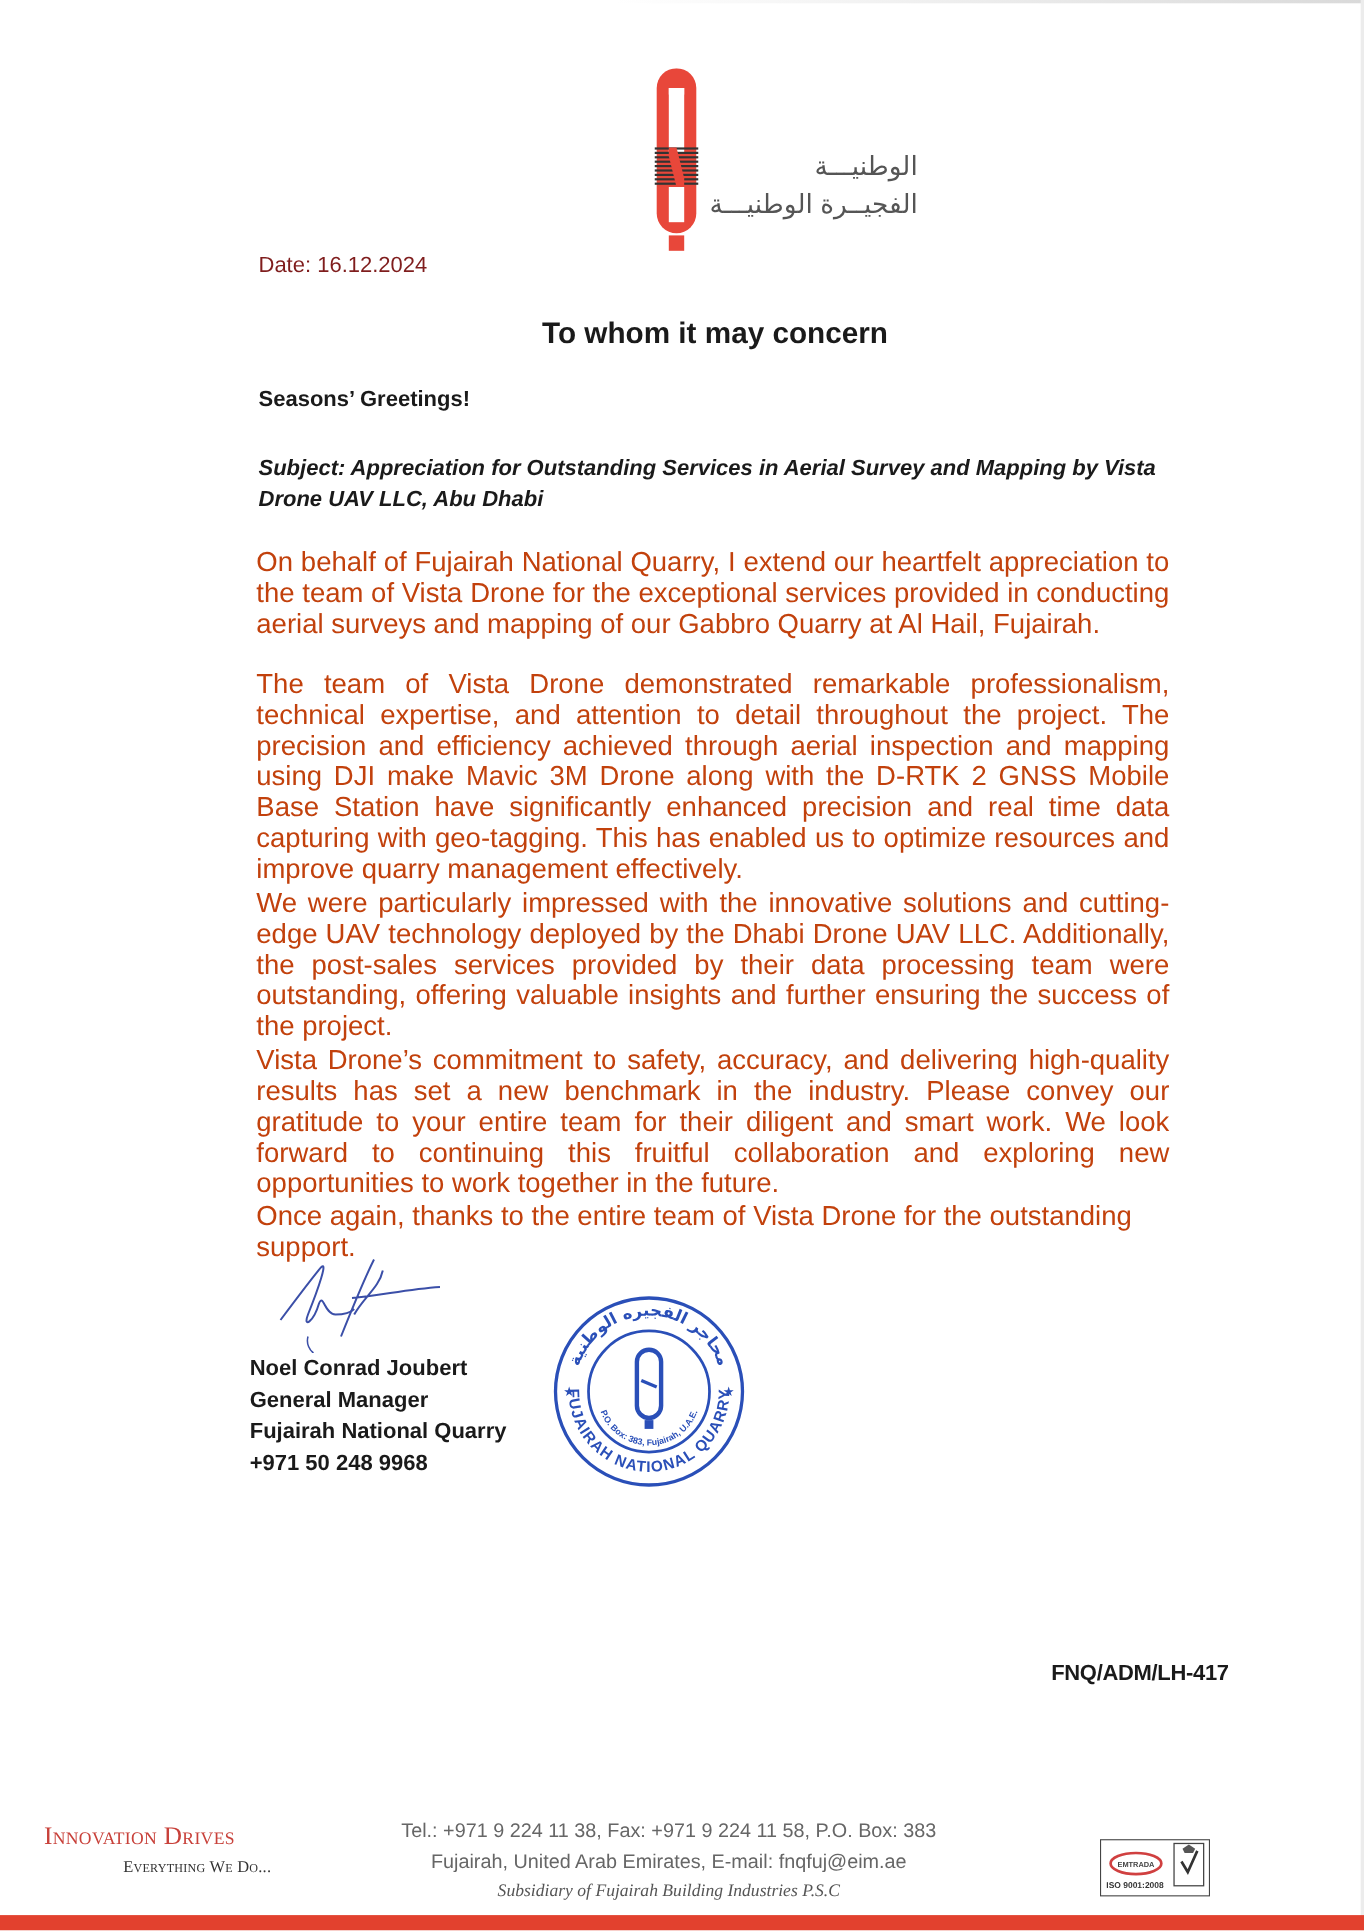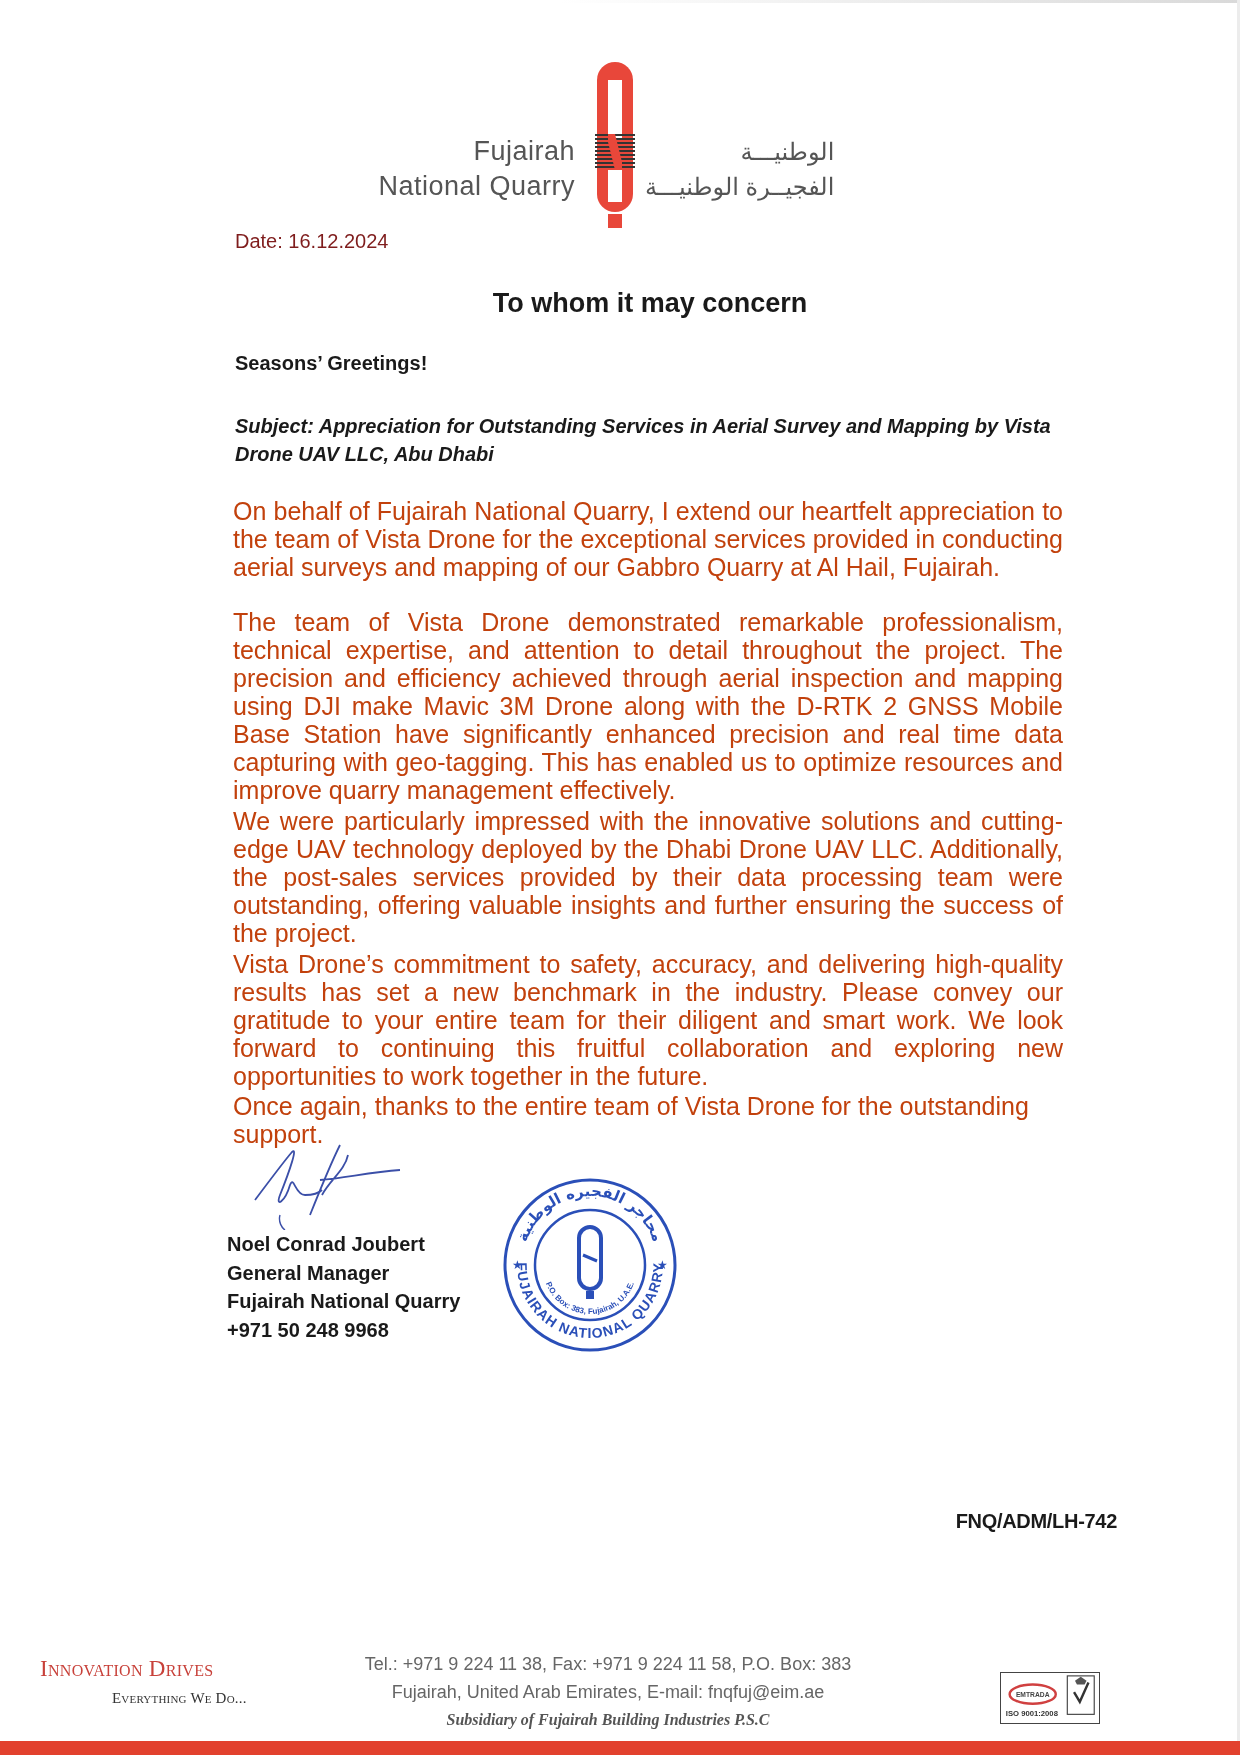--- a/index.html
+++ b/index.html
@@ -34,35 +34,31 @@
   .signature { position: absolute; left: 250px; top: 1140px; width: 170px; height: 90px; }
   .signer { position: absolute; left: 227px; top: 1230px; font-size: 20px; line-height: 28.5px; font-weight: bold; }
   .stamp { position: absolute; left: 495px; top: 1175px; width: 190px; height: 180px; }
 
   .ref { position: absolute; right: 123px; top: 1510px; font-size: 20px; font-weight: bold; letter-spacing: -0.3px; }
 
   .footer-tag { position: absolute; left: 40px; top: 1656px; }
   .footer-tag .l1 { color: #c8413a; font-family: "Liberation Serif", serif; font-size: 23px; letter-spacing: 0.3px; font-variant: small-caps; }
   .footer-tag .l2 { color: #333; font-family: "Liberation Serif", serif; font-size: 15px; margin-left: 72px; margin-top: 8px; font-variant: small-caps; letter-spacing: 0.2px; }
   .footer-contact { position: absolute; left: 328px; top: 1650px; width: 560px; text-align: center; color: #666; font-size: 18px; line-height: 28px; }
-  .footer-contact .sub { font-family: "Liberation Serif", serif; font-style: italic; font-weight: bold; font-size: 16px; color: #555; }
+  .footer-contact .sub { font-family: "Liberation Serif", serif; font-style: italic; font-weight: normal; font-size: 16px; color: #555; }
   .iso { position: absolute; left: 1000px; top: 1672px; width: 100px; height: 52px; border: 1.5px solid #444; box-sizing: border-box; }
   .bottom-bar { position: absolute; left: 0; right: 0; bottom: 0; height: 14px; background: #e2412e; }
 </style>
 </head>
 <body>
 
 <div class="top-edge"></div>
 <div class="right-edge"></div>
 
 <div class="logo">
-  <div class="logo-en">
-    <div>Fujairah</div>
-    <div>National Quarry</div>
-  </div>
   <svg class="logo-mark" viewBox="0 0 40 175">
     <rect x="2" y="0" width="36" height="150" rx="18" fill="#e8473a"></rect>
     <rect x="13" y="152" width="14" height="14" fill="#e8473a"></rect>
     <rect x="13" y="18" width="14" height="60" fill="#ffffff"></rect>
     <rect x="13" y="18" width="14" height="6" fill="#ffffff"></rect>
     <g fill="#333">
       <rect x="0" y="72" width="40" height="2"></rect>
       <rect x="0" y="76" width="40" height="2"></rect>
       <rect x="0" y="80" width="40" height="2"></rect>
       <rect x="0" y="84" width="40" height="2"></rect>
@@ -122,21 +118,21 @@
   <text font-family="Liberation Sans, sans-serif" font-size="8" font-weight="bold" fill="#2a4fb8">
     <textPath href="#stampInner" startOffset="50%" text-anchor="middle">P.O. Box: 383, Fujairah, U.A.E.</textPath>
   </text>
   <text x="17" y="94" font-size="12" fill="#2a4fb8">★</text>
   <text x="162" y="94" font-size="12" fill="#2a4fb8">★</text>
   <rect x="84" y="52" width="22" height="62" rx="11" fill="none" stroke="#2a4fb8" stroke-width="4"></rect>
   <line x1="88" y1="80" x2="102" y2="86" stroke="#2a4fb8" stroke-width="3"></line>
   <rect x="91" y="116" width="8" height="8" fill="#2a4fb8"></rect>
 </svg>
 
-<div class="ref">FNQ/ADM/LH-742</div>
+<div class="ref">FNQ/ADM/LH-417</div>
 
 <div class="footer-tag">
   <div class="l1">Innovation Drives</div>
   <div class="l2">Everything We Do...</div>
 </div>
 
 <div class="footer-contact">
   <div>Tel.: +971 9 224 11 38, Fax: +971 9 224 11 58, P.O. Box: 383</div>
   <div>Fujairah, United Arab Emirates, E-mail: fnqfuj@eim.ae</div>
   <div class="sub">Subsidiary of Fujairah Building Industries P.S.C</div>

